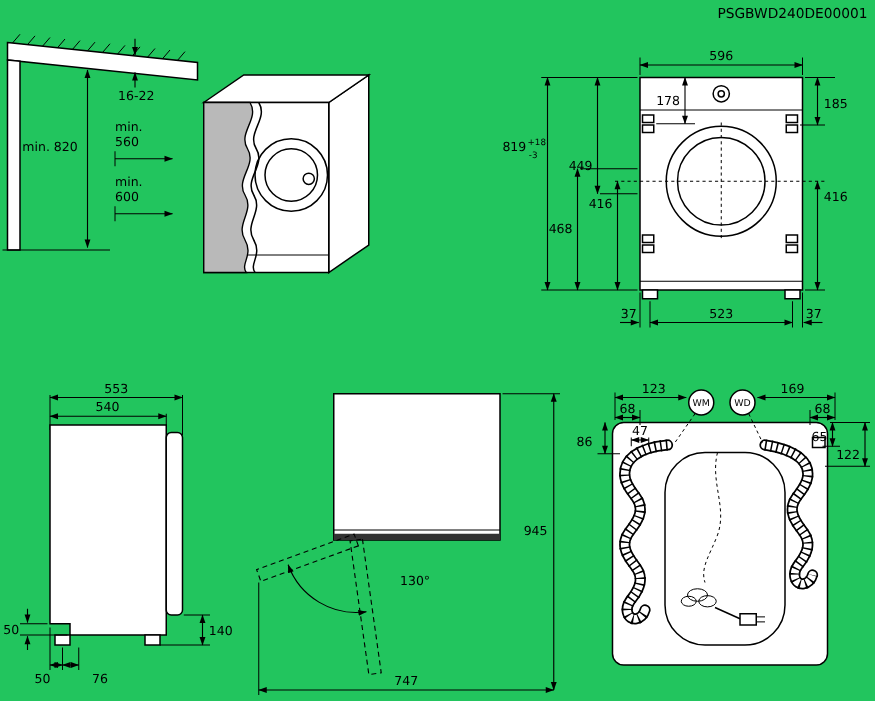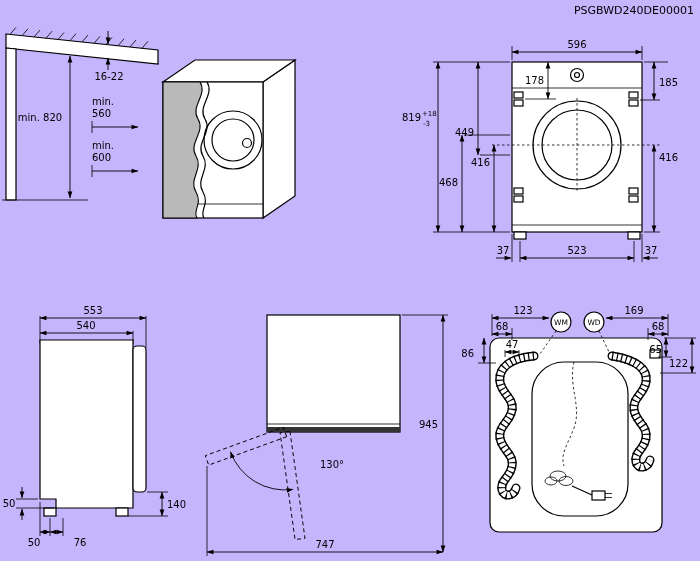--- a/index.html
+++ b/index.html
@@ -1,16 +1,16 @@
 <!DOCTYPE html>
 <html><head>
 <meta charset="utf-8">
 <style>
   html,body{margin:0;padding:0;background:#fff;}
-  #page{position:relative;width:700px;height:561px;background:#c4b5fd;overflow:hidden;
+  #page{position:relative;width:700px;height:561px;background:#22c55e;overflow:hidden;
         font-family:"DejaVu Sans",sans-serif;}
   svg{display:block;}
   svg text{font-family:"DejaVu Sans",sans-serif;font-size:10px;fill:#000;}
   .t7{font-size:7px;}
   .t75{font-size:7.5px;}
   .pn{font-size:11px;}
   .mid{text-anchor:middle;}
   .end{text-anchor:end;}
   .ln{fill:none;stroke:#000;stroke-width:1.2;stroke-linejoin:miter;}
   .lnw{fill:#fff;stroke:#000;stroke-width:1.2;stroke-linejoin:miter;}

